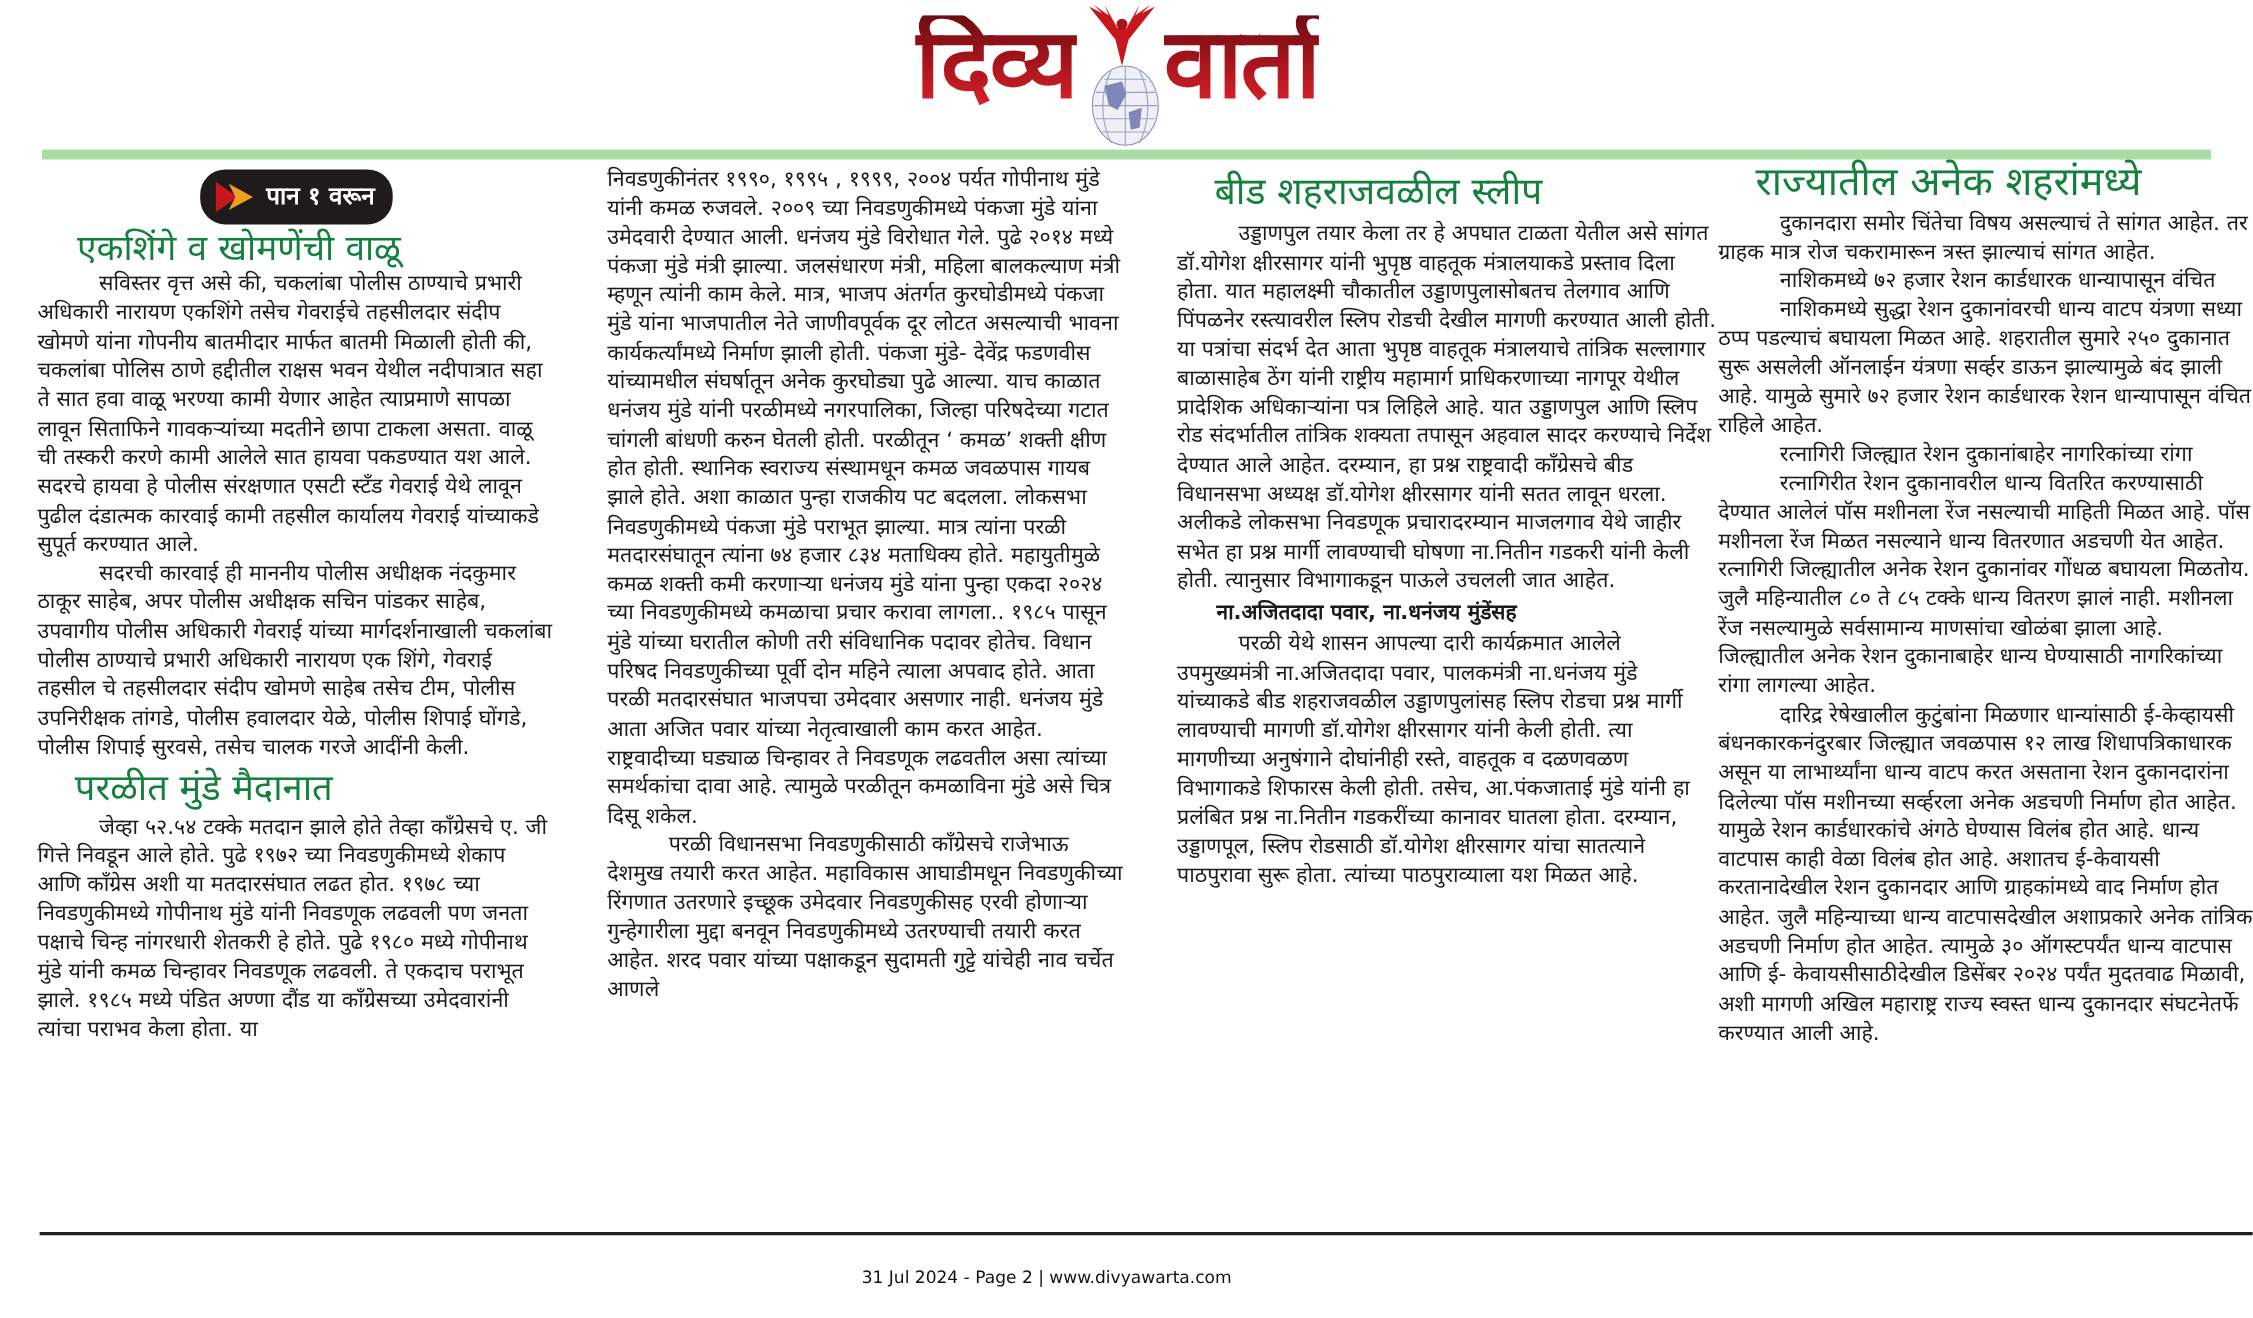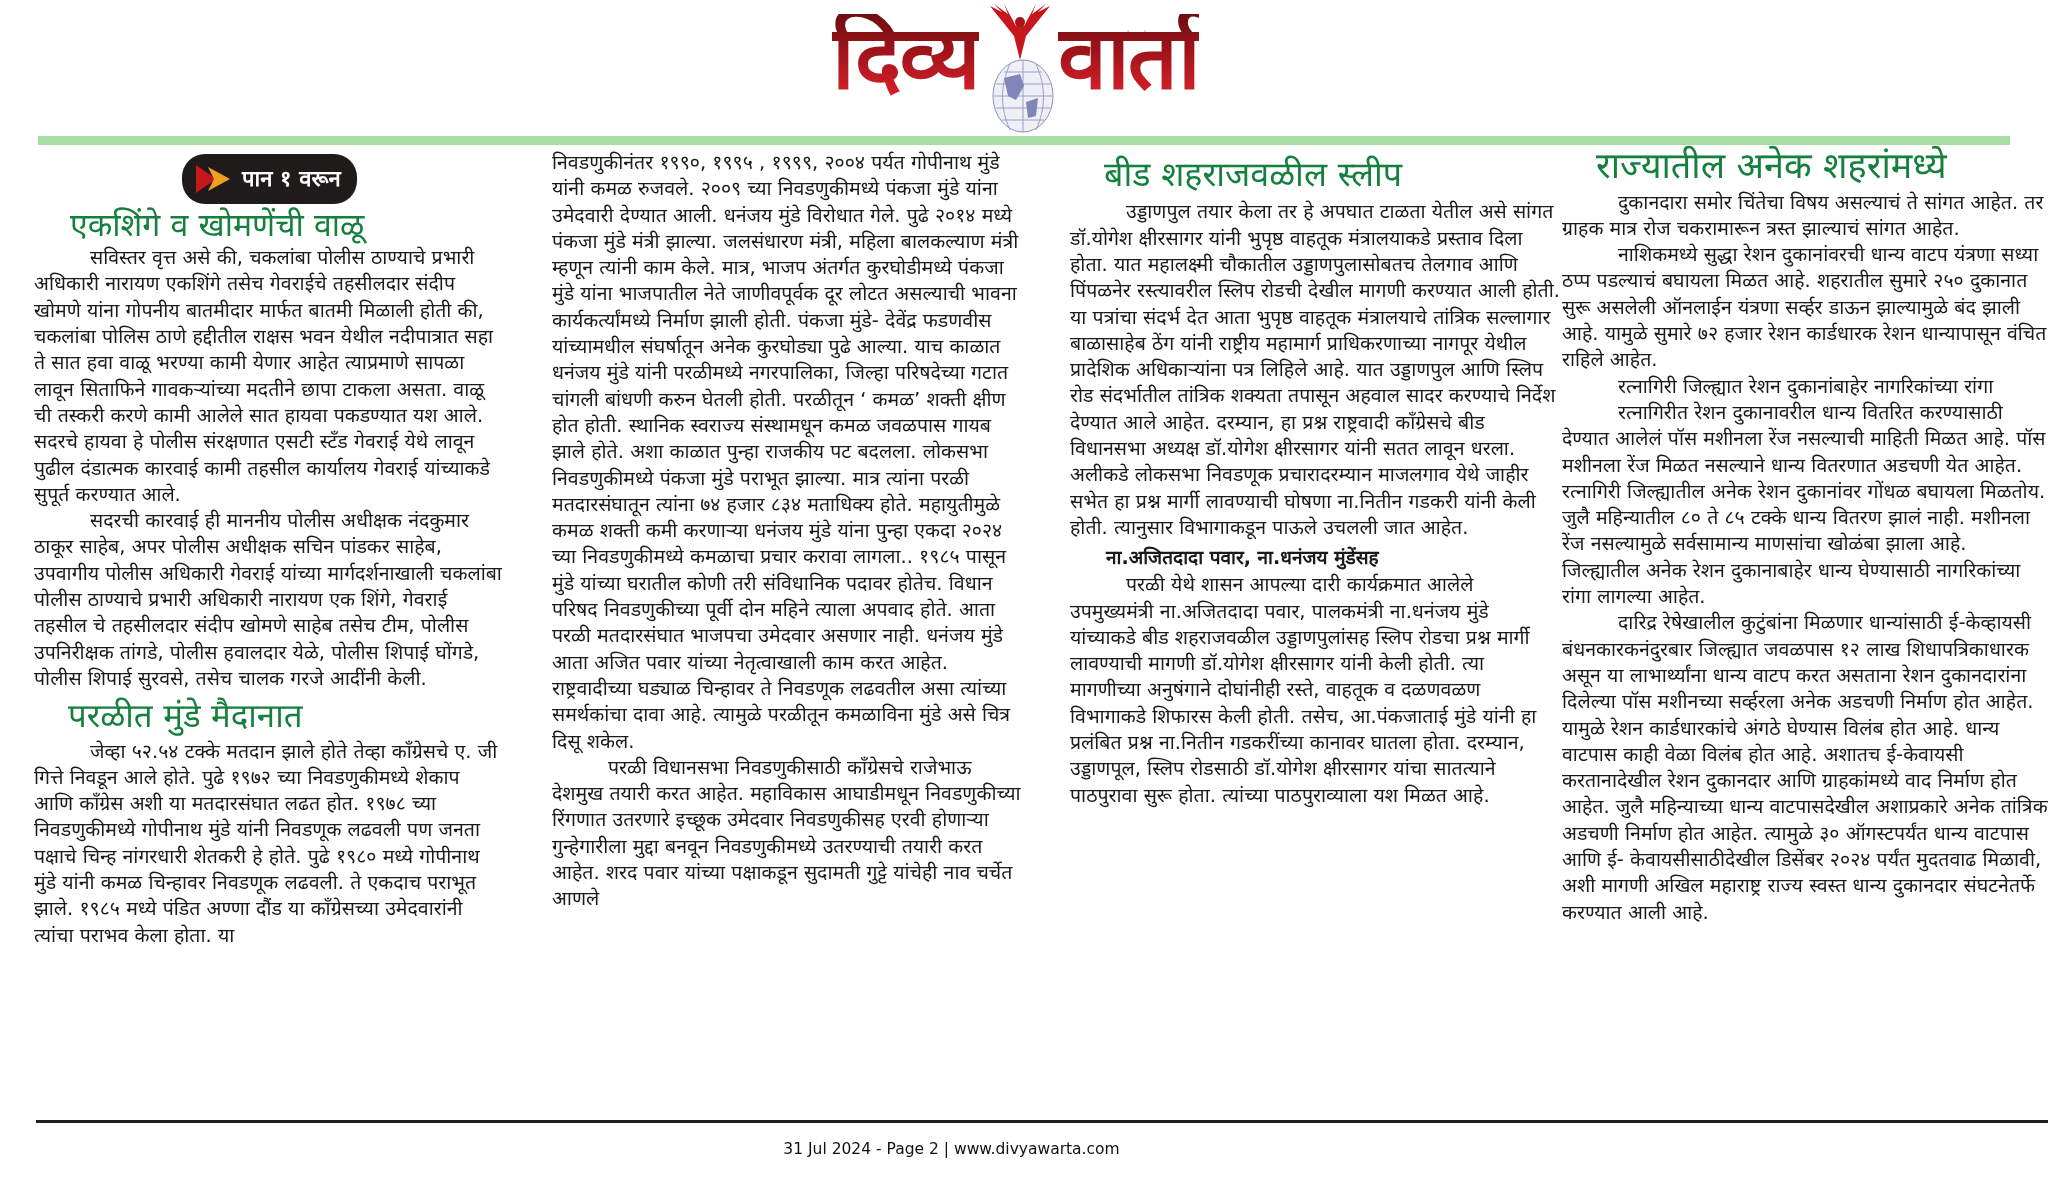--- a/index.html
+++ b/index.html
@@ -28,21 +28,21 @@
   .badge svg { margin-right: 8px; }
 
   .headline { font-weight: normal; color: #15803d; margin: 0; line-height: 1.1; }
   .h-big { font-size: 32px; padding-left: 36px; margin: 4px 0 2px 0; }
   .h-mid { font-size: 33px; padding-left: 34px; margin: 6px 0 4px 0; }
   .h3-style { font-size: 34px; padding-left: 34px; margin: 6px 0 6px 0; }
   .h4-style { font-size: 36px; padding-left: 34px; margin: -4px 0 4px 0; }
   .subhead { font-weight: bold; font-size: 19px; padding-left: 36px; line-height: 29px; margin: 2px 0 0 0; }
 
   .bottom-rule { position: absolute; left: 36px; top: 1120px; width: 2012px; height: 3px; background: #1f1f1f; }
-  .footer-line { position: absolute; left: 0; width: 1903px; text-align: center; font-family: "DejaVu Sans", sans-serif; color: #111; font-size: 15.5px; }
+  .footer-line { position: absolute; left: 0; width: 1903px; text-align: center; font-family: "DejaVu Sans", sans-serif; color: #111; font-size: 15.5px; margin-top: 12px; }
   .f1 { top: 1140px; }
   .f2 { top: 1213px; }
 </style>
 </head>
 <body>
 
 <div class="masthead">
   <span class="mast-word mast-left">दिव्य</span>
   <svg class="eagle" viewBox="0 0 80 58">
     <path d="M40 58 L34 34 L10 4 L22 10 L14 2 L28 12 L24 2 L36 24 L40 18 L44 24 L56 2 L52 12 L66 2 L58 10 L70 4 L46 34 Z" fill="#c8161d"></path>
@@ -83,20 +83,21 @@
 <div class="col col3">
   <h2 class="headline h3-style">बीड शहराजवळील स्लीप</h2>
   <p class="ind">उड्डाणपुल तयार केला तर हे अपघात टाळता येतील असे सांगत डॉ.योगेश क्षीरसागर यांनी भुपृष्ठ वाहतूक मंत्रालयाकडे प्रस्ताव दिला होता. यात महालक्ष्मी चौकातील उड्डाणपुलासोबतच तेलगाव आणि पिंपळनेर रस्त्यावरील स्लिप रोडची देखील मागणी करण्यात आली होती. या पत्रांचा संदर्भ देत आता भुपृष्ठ वाहतूक मंत्रालयाचे तांत्रिक सल्लागार बाळासाहेब ठेंग यांनी राष्ट्रीय महामार्ग प्राधिकरणाच्या नागपूर येथील प्रादेशिक अधिकाऱ्यांना पत्र लिहिले आहे. यात उड्डाणपुल आणि स्लिप रोड संदर्भातील तांत्रिक शक्यता तपासून अहवाल सादर करण्याचे निर्देश देण्यात आले आहेत. दरम्यान, हा प्रश्न राष्ट्रवादी कॉंग्रेसचे बीड विधानसभा अध्यक्ष डॉ.योगेश क्षीरसागर यांनी सतत लावून धरला. अलीकडे लोकसभा निवडणूक प्रचारादरम्यान माजलगाव येथे जाहीर सभेत हा प्रश्न मार्गी लावण्याची घोषणा ना.नितीन गडकरी यांनी केली होती. त्यानुसार विभागाकडून पाऊले उचलली जात आहेत.</p>
   <div class="subhead">ना.अजितदादा पवार, ना.धनंजय मुंडेंसह</div>
   <p class="ind">परळी येथे शासन आपल्या दारी कार्यक्रमात आलेले उपमुख्यमंत्री ना.अजितदादा पवार, पालकमंत्री ना.धनंजय मुंडे यांच्याकडे बीड शहराजवळील उड्डाणपुलांसह स्लिप रोडचा प्रश्न मार्गी लावण्याची मागणी डॉ.योगेश क्षीरसागर यांनी केली होती. त्या मागणीच्या अनुषंगाने दोघांनीही रस्ते, वाहतूक व दळणवळण विभागाकडे शिफारस केली होती. तसेच, आ.पंकजाताई मुंडे यांनी हा प्रलंबित प्रश्न ना.नितीन गडकरींच्या कानावर घातला होता. दरम्यान, उड्डाणपूल, स्लिप रोडसाठी डॉ.योगेश क्षीरसागर यांचा सातत्याने पाठपुरावा सुरू होता. त्यांच्या पाठपुराव्याला यश मिळत आहे.</p>
 </div>
 
 <div class="col col4">
   <h2 class="headline h4-style">राज्यातील अनेक शहरांमध्ये</h2>
   <p class="ind">दुकानदारा समोर चिंतेचा विषय असल्याचं ते सांगत आहेत. तर ग्राहक मात्र रोज चकरामारून त्रस्त झाल्याचं सांगत आहेत.</p>
+  <p class="ind">नाशिकमध्ये ७२ हजार रेशन कार्डधारक धान्यापासून वंचित</p>
   <p class="ind">नाशिकमध्ये सुद्धा रेशन दुकानांवरची धान्य वाटप यंत्रणा सध्या ठप्प पडल्याचं बघायला मिळत आहे. शहरातील सुमारे २५० दुकानात सुरू असलेली ऑनलाईन यंत्रणा सर्व्हर डाऊन झाल्यामुळे बंद झाली आहे. यामुळे सुमारे ७२ हजार रेशन कार्डधारक रेशन धान्यापासून वंचित राहिले आहेत.</p>
   <p class="ind">रत्नागिरी जिल्ह्यात रेशन दुकानांबाहेर नागरिकांच्या रांगा</p>
   <p class="ind">रत्नागिरीत रेशन दुकानावरील धान्य वितरित करण्यासाठी देण्यात आलेलं पॉस मशीनला रेंज नसल्याची माहिती मिळत आहे. पॉस मशीनला रेंज मिळत नसल्याने धान्य वितरणात अडचणी येत आहेत. रत्नागिरी जिल्ह्यातील अनेक रेशन दुकानांवर गोंधळ बघायला मिळतोय. जुलै महिन्यातील ८० ते ८५ टक्के धान्य वितरण झालं नाही. मशीनला रेंज नसल्यामुळे सर्वसामान्य माणसांचा खोळंबा झाला आहे. जिल्ह्यातील अनेक रेशन दुकानाबाहेर धान्य घेण्यासाठी नागरिकांच्या रांगा लागल्या आहेत.</p>
   <p class="ind">दारिद्र रेषेखालील कुटुंबांना मिळणार धान्यांसाठी ई-केव्हायसी बंधनकारकनंदुरबार जिल्ह्यात जवळपास १२ लाख शिधापत्रिकाधारक असून या लाभार्थ्यांना धान्य वाटप करत असताना रेशन दुकानदारांना दिलेल्या पॉस मशीनच्या सर्व्हरला अनेक अडचणी निर्माण होत आहेत. यामुळे रेशन कार्डधारकांचे अंगठे घेण्यास विलंब होत आहे. धान्य वाटपास काही वेळा विलंब होत आहे. अशातच ई-केवायसी करतानादेखील रेशन दुकानदार आणि ग्राहकांमध्ये वाद निर्माण होत आहेत. जुलै महिन्याच्या धान्य वाटपासदेखील अशाप्रकारे अनेक तांत्रिक अडचणी निर्माण होत आहेत. त्यामुळे ३० ऑगस्टपर्यंत धान्य वाटपास आणि ई- केवायसीसाठीदेखील डिसेंबर २०२४ पर्यंत मुदतवाढ मिळावी, अशी मागणी अखिल महाराष्ट्र राज्य स्वस्त धान्य दुकानदार संघटनेतर्फे करण्यात आली आहे.</p>
 </div>
 
 <div class="bottom-rule"></div>
 
 <div class="footer-line f1">
   <span>31 Jul 2024 - Page 2</span>

